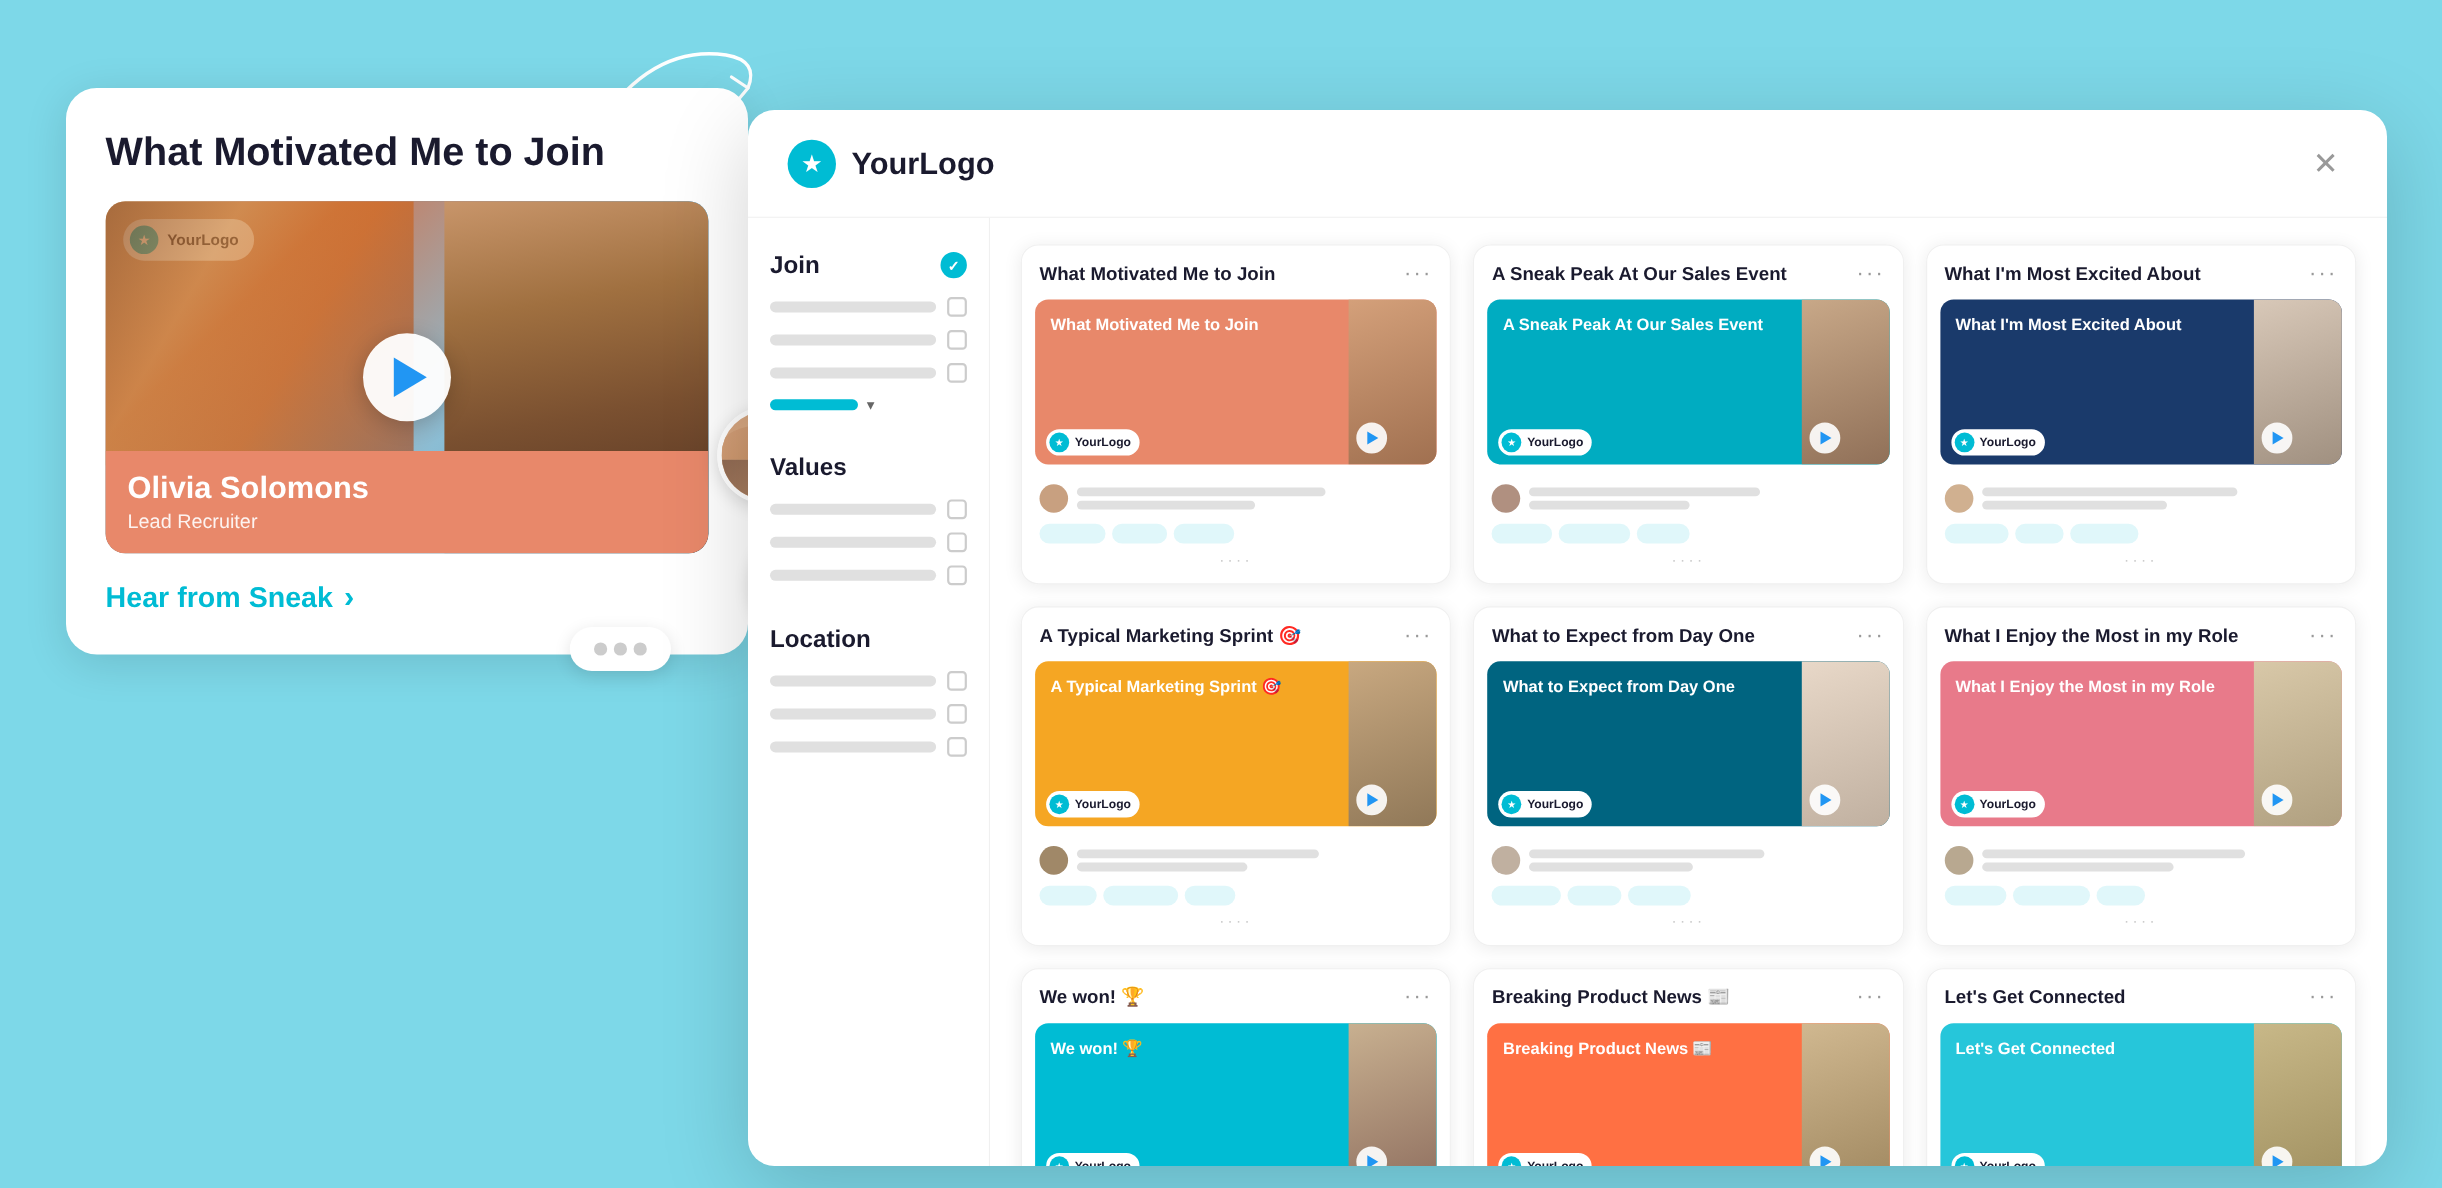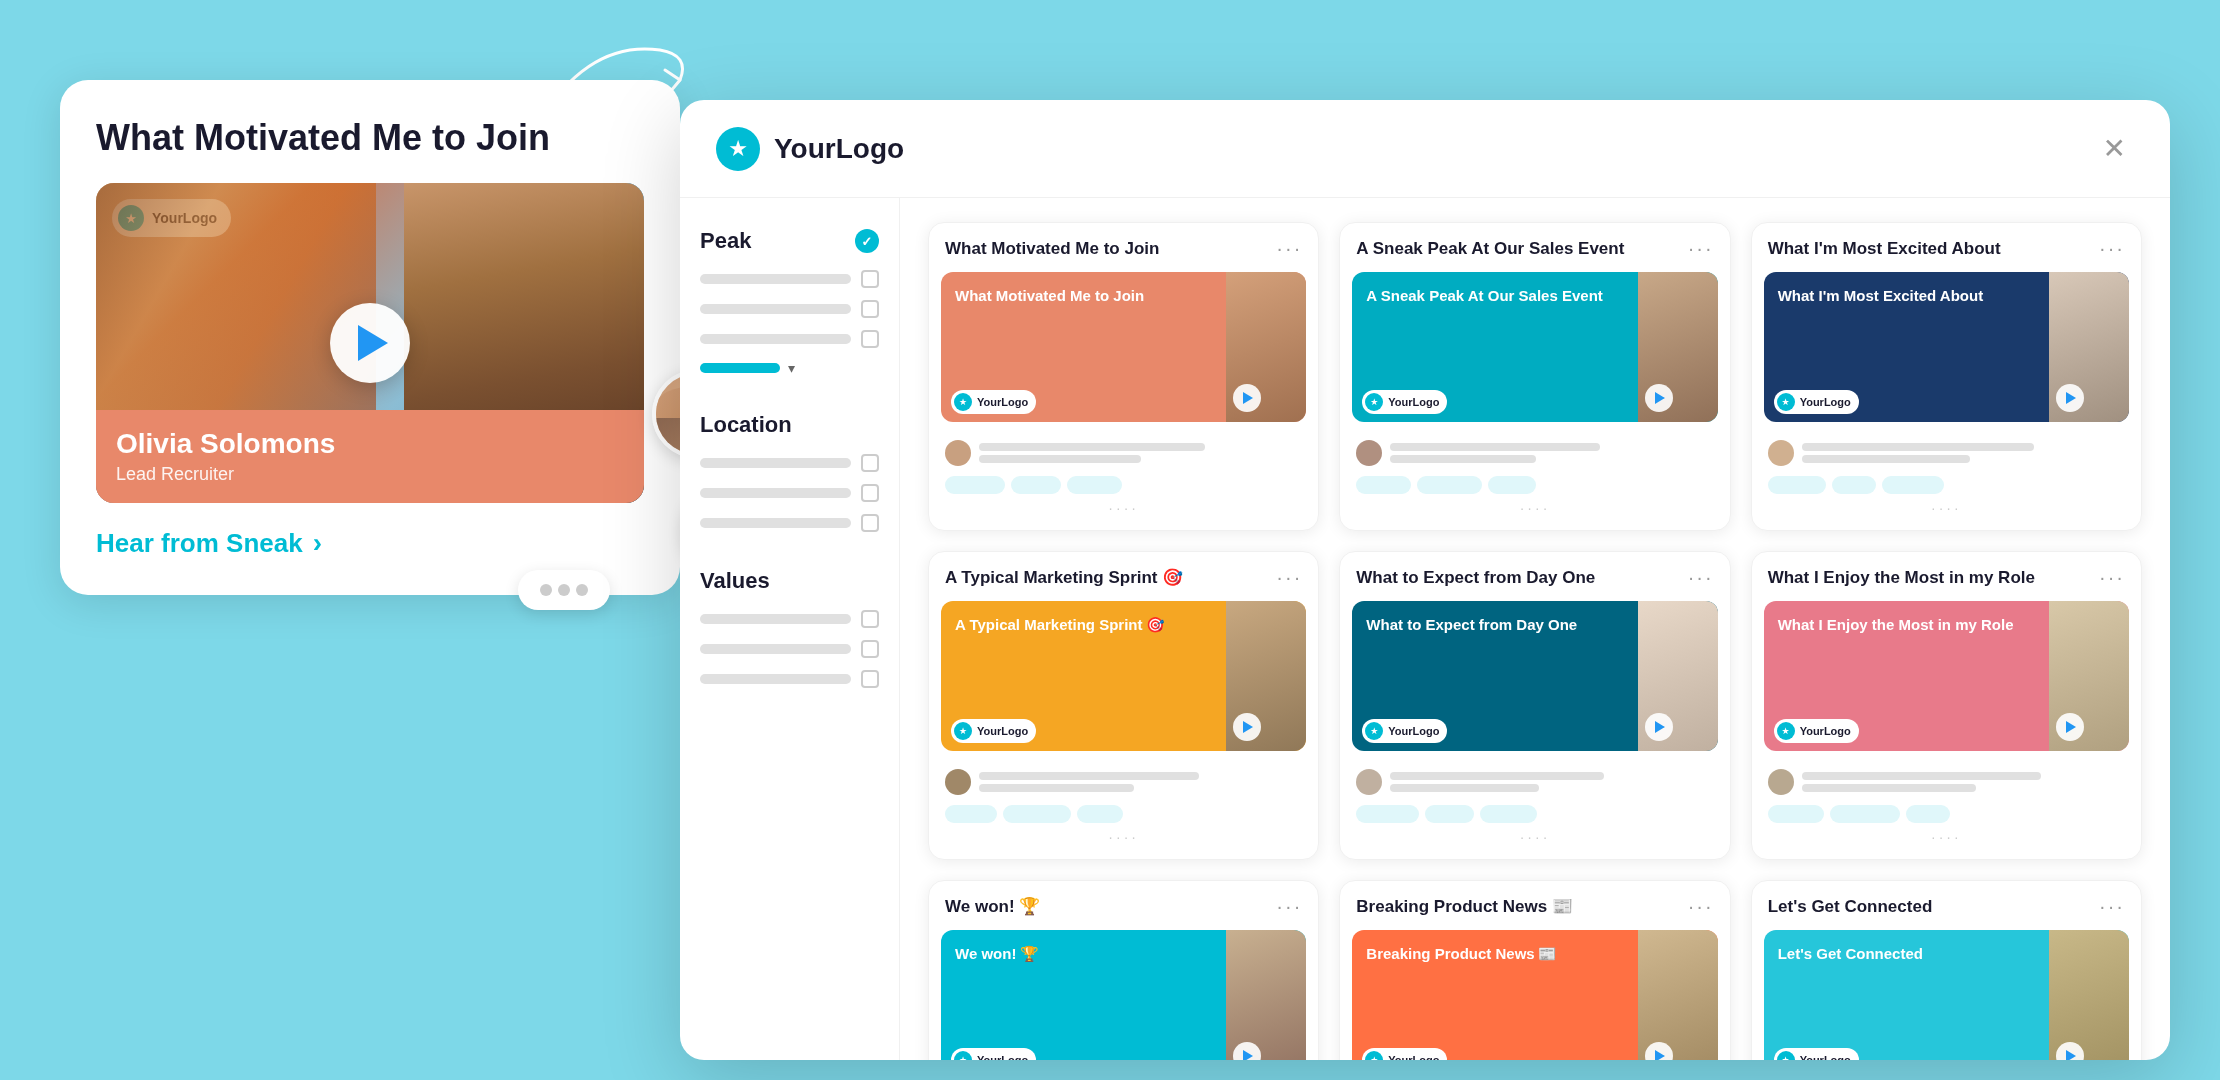--- a/index.html
+++ b/index.html
@@ -612,21 +612,21 @@
       <button class="close-btn">✕</button>
     </div>
   </div>
 
   <div class="app-content">
 
     <div class="sidebar">
 
       <div class="sidebar-section">
         <div class="sidebar-section-title">
-          <span>Peak</span>
+          <span>Join</span>
           <div class="check-icon">✓</div>
         </div>
         <div class="sidebar-item-row">
           <div class="sidebar-line" style="width:100%;height:10px;background:#e0e0e0;border-radius:5px;"></div>
           <div class="checkbox-empty"></div>
         </div>
         <div class="sidebar-item-row">
           <div class="sidebar-line" style="width:100%;height:10px;background:#e0e0e0;border-radius:5px;"></div>
           <div class="checkbox-empty"></div>
         </div>
@@ -635,39 +635,39 @@
           <div class="checkbox-empty"></div>
         </div>
         <div class="dropdown-bar">
           <div class="dropdown-line"></div>
           <span class="chevron-down">▾</span>
         </div>
       </div>
 
       <div class="sidebar-section">
         <div class="sidebar-section-title">
-          <span>Location</span>
+          <span>Values</span>
         </div>
         <div class="sidebar-item-row">
           <div class="sidebar-line" style="width:100%;height:10px;background:#e0e0e0;border-radius:5px;"></div>
           <div class="checkbox-empty"></div>
         </div>
         <div class="sidebar-item-row">
           <div class="sidebar-line" style="width:100%;height:10px;background:#e0e0e0;border-radius:5px;"></div>
           <div class="checkbox-empty"></div>
         </div>
         <div class="sidebar-item-row">
           <div class="sidebar-line" style="width:100%;height:10px;background:#e0e0e0;border-radius:5px;"></div>
           <div class="checkbox-empty"></div>
         </div>
       </div>
 
       <div class="sidebar-section">
         <div class="sidebar-section-title">
-          <span>Values</span>
+          <span>Location</span>
         </div>
         <div class="sidebar-item-row">
           <div class="sidebar-line" style="width:100%;height:10px;background:#e0e0e0;border-radius:5px;"></div>
           <div class="checkbox-empty"></div>
         </div>
         <div class="sidebar-item-row">
           <div class="sidebar-line" style="width:100%;height:10px;background:#e0e0e0;border-radius:5px;"></div>
           <div class="checkbox-empty"></div>
         </div>
         <div class="sidebar-item-row">

